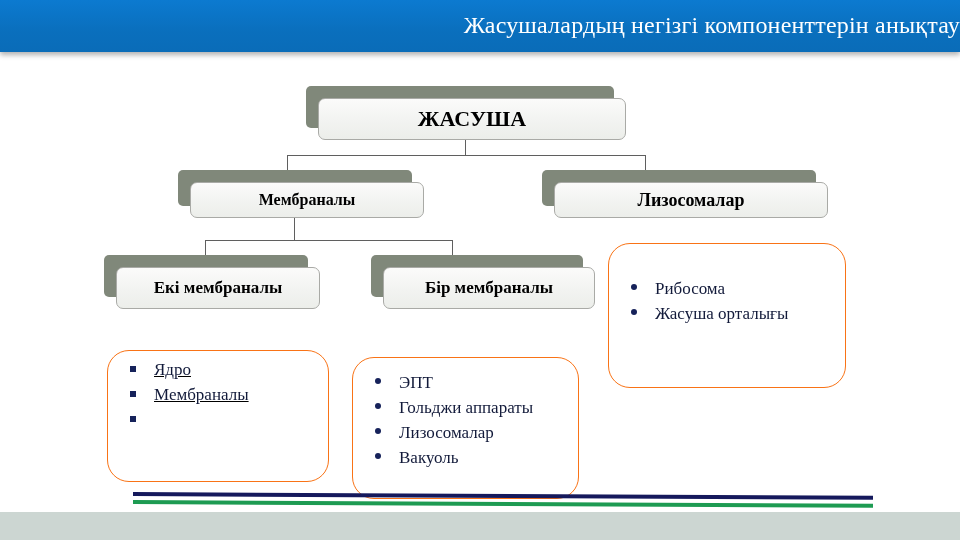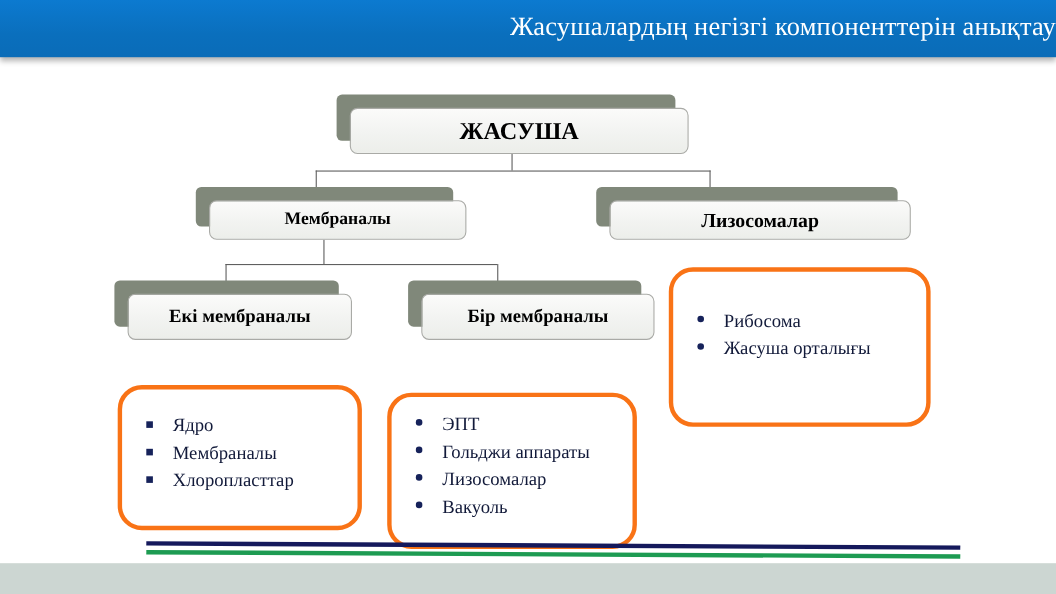--- a/index.html
+++ b/index.html
@@ -111,21 +111,21 @@
   #node-double      { left: 104px; top: 255px; width: 204px; height: 42px; }
   #node-double .label { font-size: 17px; }
 
   #node-single      { left: 344px; top: 255px; width: 212px; height: 42px; margin-left: 27px; }
   #node-single .label { font-size: 17px; }
 
   
   .card {
     position: absolute;
     background: #ffffff;
-    border: 4px solid #f97316;
+    border: 1px solid #f97316;
     border-radius: 22px;
     box-sizing: border-box;
     z-index: 4;
   }
   .card ul {
     list-style: none;
     margin: 0;
     padding: 0;
   }
   .card li {
@@ -149,21 +149,21 @@
   }
   
   .card.rd li .bullet {
     top: 8px;
     width: 6px;
     height: 6px;
     border-radius: 50%;
     background: #16225a;
   }
 
-  #card-double      { left: 107px; top: 350px; width: 222px; height: 132px; padding: 20px 10px 0 14px; }
+  #card-double      { left: 107px; top: 350px; width: 222px; height: 132px; padding: 6px 10px 0 14px; text-decoration: underline; }
   #card-single      { left: 352px; top: 357px; width: 227px; height: 142px; padding: 12px 10px 0 14px; }
   #card-nonmembrane { left: 608px; top: 243px; width: 238px; height: 145px; padding: 32px 10px 0 14px; }
 
   
   .rule {
     position: absolute;
     z-index: 6;
     transform-origin: left center;
   }
   #rule-navy {
@@ -261,21 +261,20 @@
       <li>
         <span class="bullet"></span>
         <span>Ядро</span>
       </li>
       <li>
         <span class="bullet"></span>
         <span>Мембраналы</span>
       </li>
       <li>
         <span class="bullet"></span>
-        <span>Хлоропласттар</span>
       </li>
     </ul>
   </div>
 
   <div class="card rd" id="card-single">
     <ul>
       <li>
         <span class="bullet"></span>
         <span>ЭПТ</span>
       </li>

